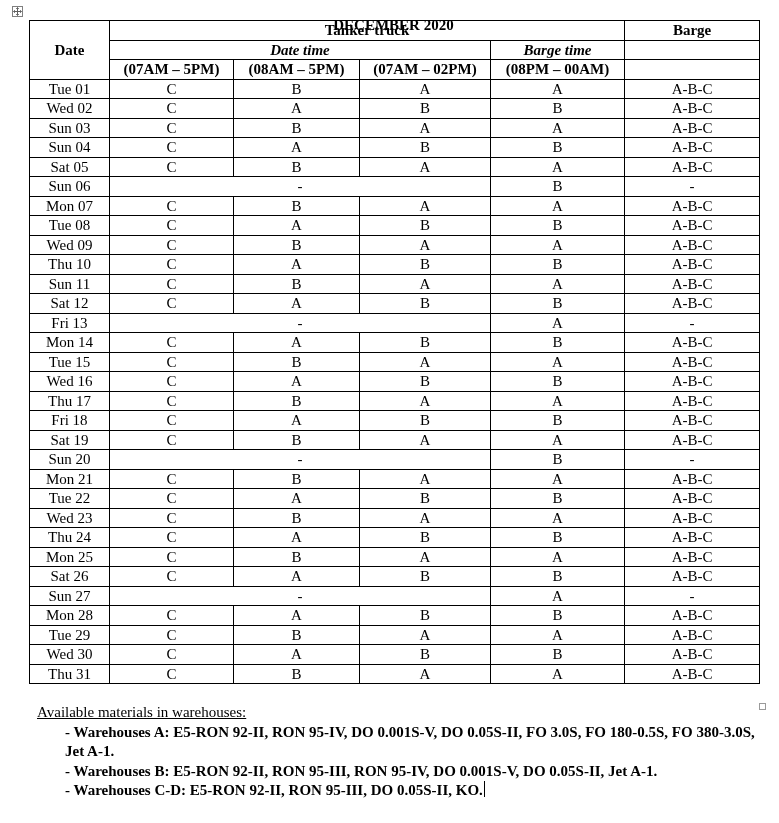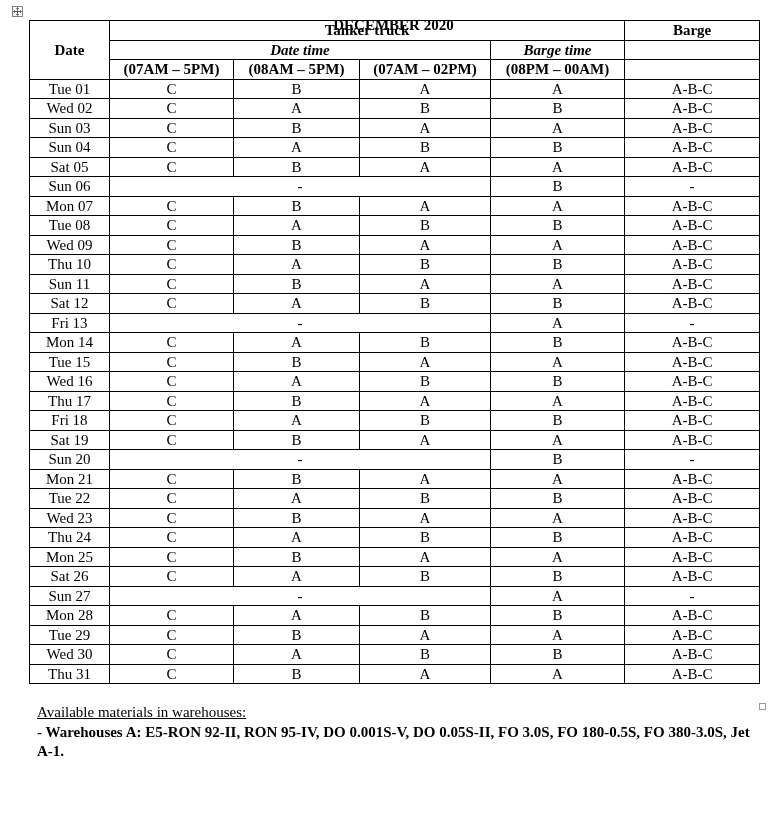--- a/index.html
+++ b/index.html
@@ -17,21 +17,21 @@
   table.sched th { font-weight:bold;text-align:center; }
   th.h-tall { height:29px; }
   th.h-mid { height:24px;font-style:italic; }
   th.h-sub { height:24px; }
   td.date { text-align:left; padding-left:7px; }
   td.date.sun { font-weight:normal; }
   .resize-handle { position:absolute; left:759px; top:703px; width:7px; height:7px;
          border:1px solid #9a9a9a; box-sizing:border-box; background:#fff; }
   .notes { position:absolute; left:37px; top:703px; width:728px; font-size:15px; line-height:19.5px; }
   .notes .heading { text-decoration:underline;font-family:Liberation Serif, serif; }
-  .notes .line { font-weight:bold; }
+  .notes .line { font-weight:bold;margin-left:28px; }
   .caret { display:inline-block; width:1px; height:16px; background:#000; vertical-align:-2px; margin-left:1px; }
 </style>
 </head>
 <body>
 
 <div class="move-handle">
   <svg width="9" height="9" viewBox="0 0 9 9">
     <path d="M4.5 0.5 L4.5 8.5 M0.5 4.5 L8.5 4.5" stroke="#606060" stroke-width="1"></path>
     <path d="M3 2 L4.5 0.5 L6 2 M3 7 L4.5 8.5 L6 7 M2 3 L0.5 4.5 L2 6 M7 3 L8.5 4.5 L7 6" stroke="#606060" stroke-width="0.8" fill="none"></path>
   </svg>
@@ -309,13 +309,15 @@
         <td>A-B-C</td>
       </tr>
     </tbody>
 </table>
 
 <div class="resize-handle"></div>
 
 <div class="notes">
   <div class="heading">Available materials in warehouses:</div>
   <div class="line">- Warehouses A: E5-RON 92-II, RON 95-IV, DO 0.001S-V, DO 0.05S-II, FO 3.0S, FO 180-0.5S, FO 380-3.0S, Jet A-1.</div>
+  <div class="line">- Warehouses B: E5-RON 92-II, RON 95-III, RON 95-IV, DO 0.001S-V, DO 0.05S-II, Jet A-1.</div>
+  <div class="line"><span>- Warehouses C-D:  E5-RON 92-II, RON 95-III, DO 0.05S-II, KO.</span><span class="caret"></span></div>
 </div>
 
 </body></html>

